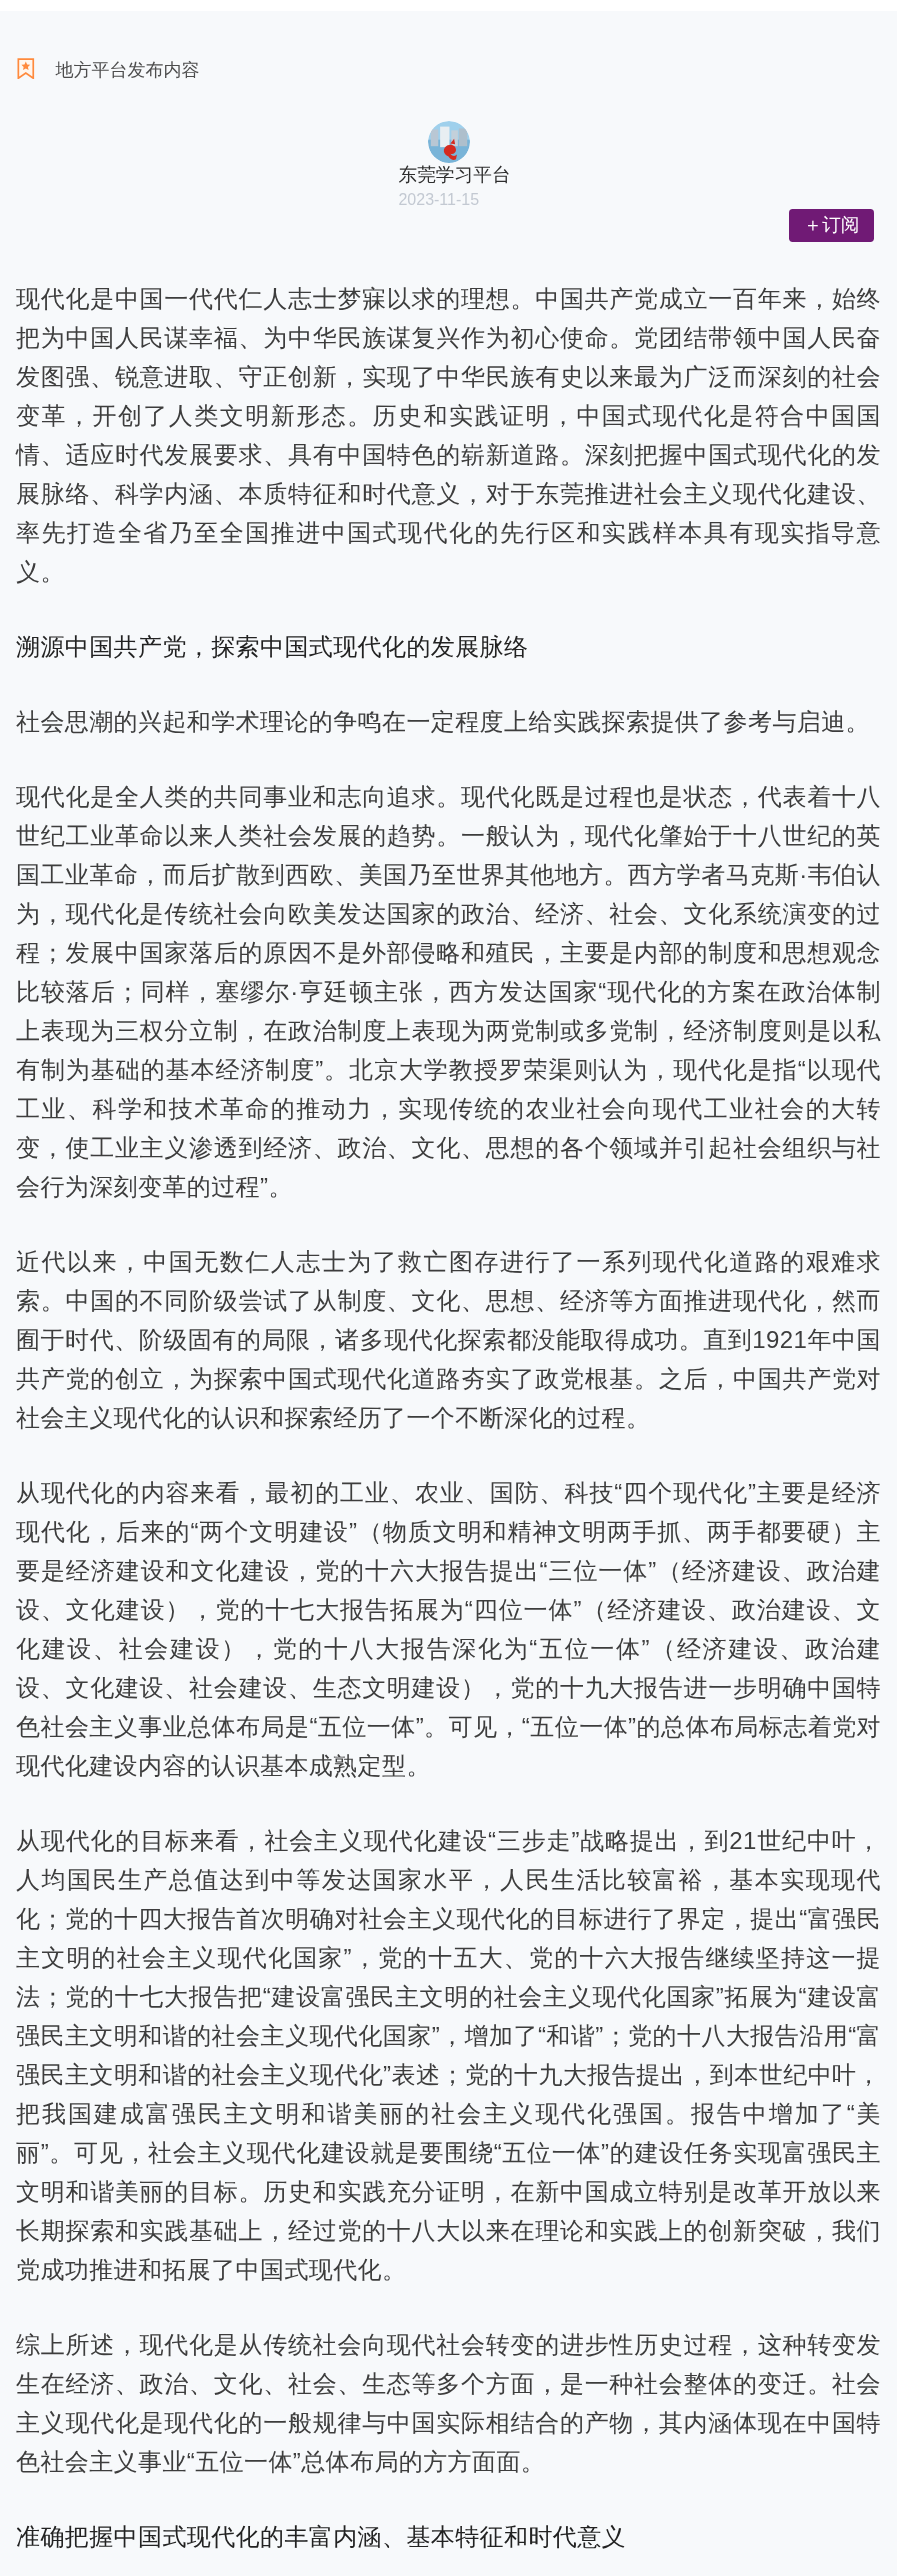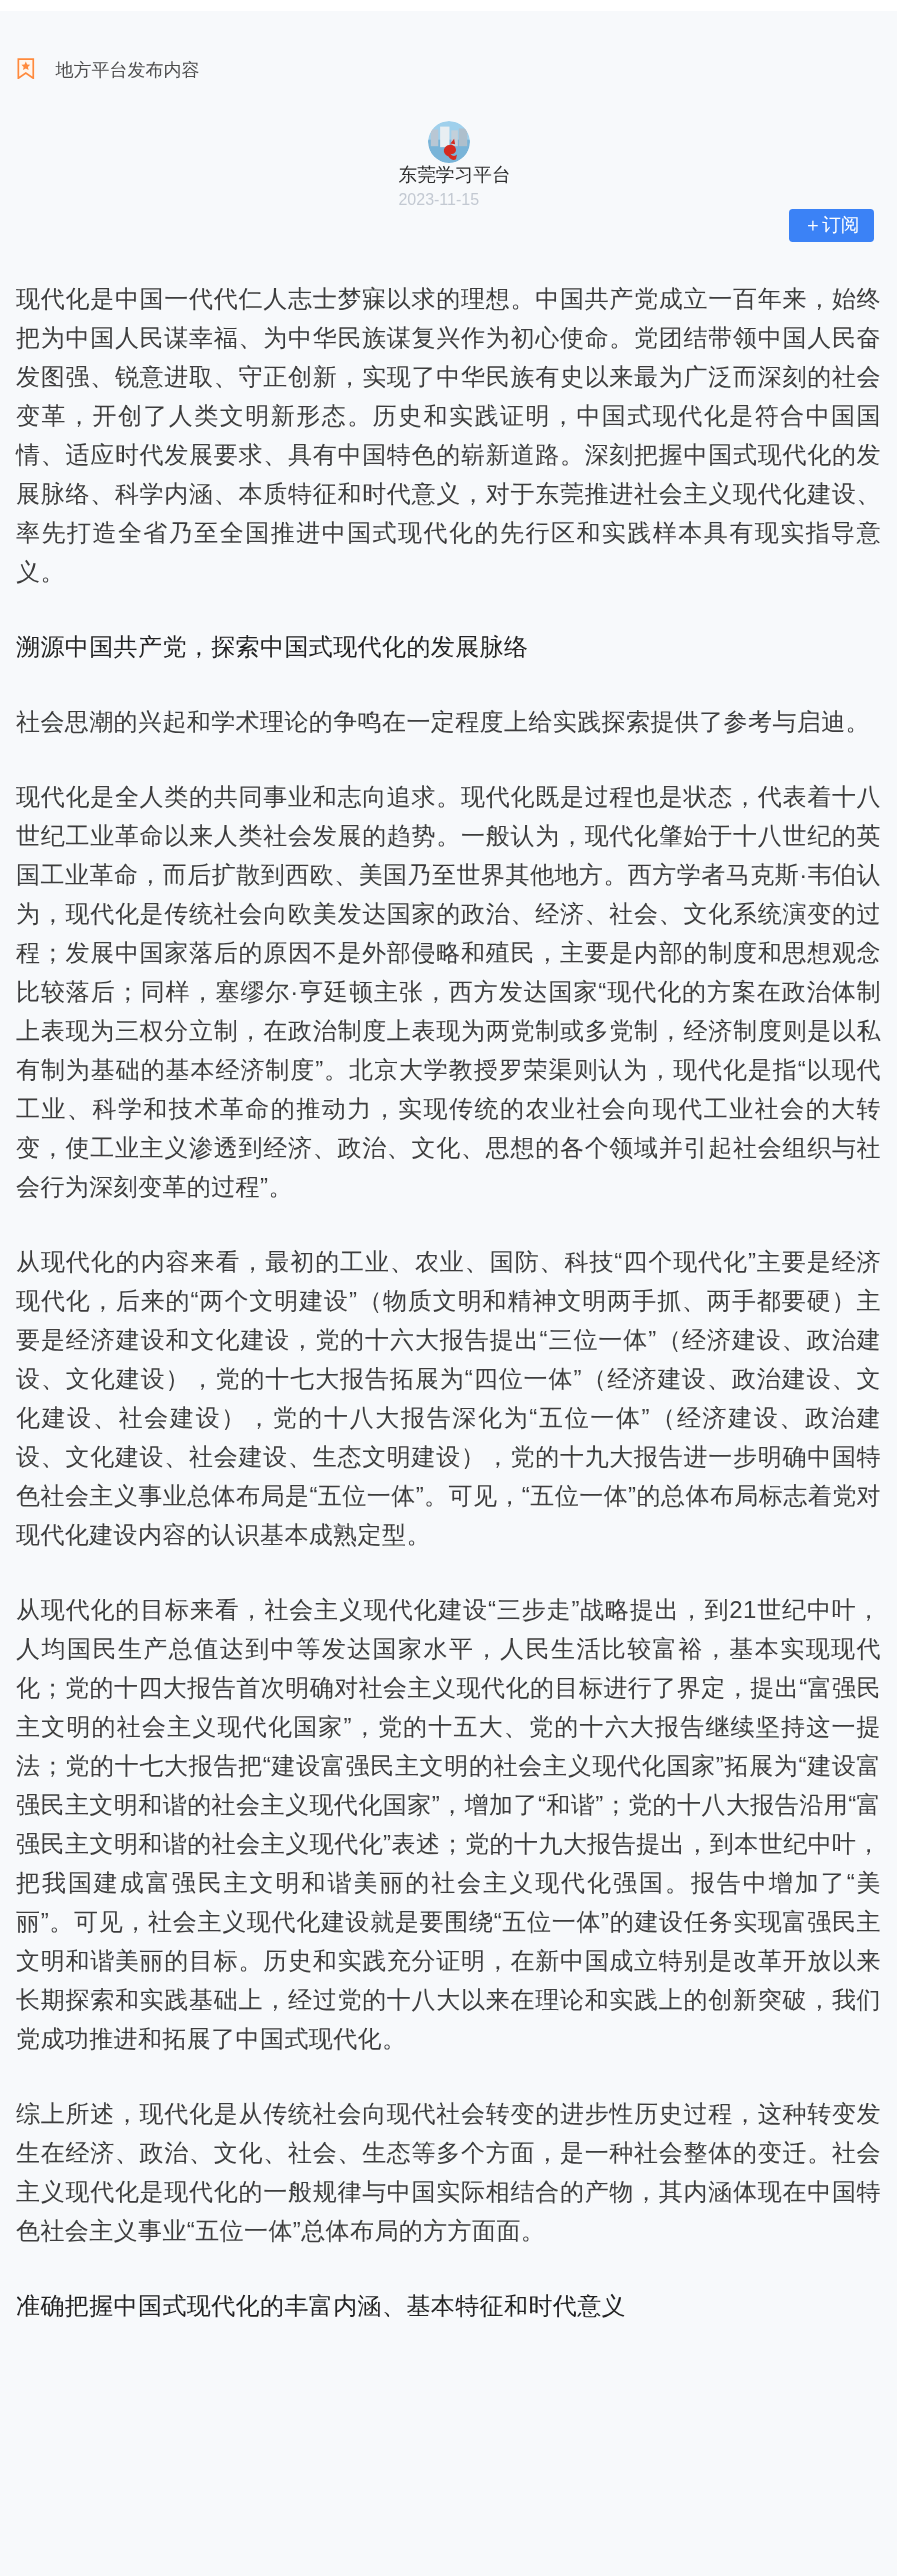--- a/index.html
+++ b/index.html
@@ -134,29 +134,30 @@
           <rect x="33" y="8" width="9" height="19" fill="#aebfcc"></rect>
           <path d="M22 38 c-6 -2 -7 -9 -1 -12 c5 -2 9 1 9 5 c0 3 -3 5 -6 4 c2 3 5 3 7 1 l-1 5 c-3 2 -6 0 -8 -3z" fill="#d42a1f"></path>
           <path d="M24 24 l4 -5 l1 6z" fill="#d42a1f"></path>
         </g>
       </svg>
     </div>
     <div class="author-meta">
       <div class="author-name">东莞学习平台</div>
       <div class="author-date">2023-11-15</div>
     </div>
-    <button class="subscribe" style="background: #3b82f6;">＋订阅</button>
+    <button class="subscribe" style="background: #701a75;">＋订阅</button>
   </div>
 
 
   <div class="article-body">
       <p>现代化是中国一代代仁人志士梦寐以求的理想。中国共产党成立一百年来，始终把为中国人民谋幸福、为中华民族谋复兴作为初心使命。党团结带领中国人民奋发图强、锐意进取、守正创新，实现了中华民族有史以来最为广泛而深刻的社会变革，开创了人类文明新形态。历史和实践证明，中国式现代化是符合中国国情、适应时代发展要求、具有中国特色的崭新道路。深刻把握中国式现代化的发展脉络、科学内涵、本质特征和时代意义，对于东莞推进社会主义现代化建设、率先打造全省乃至全国推进中国式现代化的先行区和实践样本具有现实指导意义。</p>
       <h2>溯源中国共产党，探索中国式现代化的发展脉络</h2>
       <p>社会思潮的兴起和学术理论的争鸣在一定程度上给实践探索提供了参考与启迪。</p>
       <p>现代化是全人类的共同事业和志向追求。现代化既是过程也是状态，代表着十八世纪工业革命以来人类社会发展的趋势。一般认为，现代化肇始于十八世纪的英国工业革命，而后扩散到西欧、美国乃至世界其他地方。西方学者马克斯·韦伯认为，现代化是传统社会向欧美发达国家的政治、经济、社会、文化系统演变的过程；发展中国家落后的原因不是外部侵略和殖民，主要是内部的制度和思想观念比较落后；同样，塞缪尔·亨廷顿主张，西方发达国家“现代化的方案在政治体制上表现为三权分立制，在政治制度上表现为两党制或多党制，经济制度则是以私有制为基础的基本经济制度”。北京大学教授罗荣渠则认为，现代化是指“以现代工业、科学和技术革命的推动力，实现传统的农业社会向现代工业社会的大转变，使工业主义渗透到经济、政治、文化、思想的各个领域并引起社会组织与社会行为深刻变革的过程”。</p>
+      <p>近代以来，中国无数仁人志士为了救亡图存进行了一系列现代化道路的艰难求索。中国的不同阶级尝试了从制度、文化、思想、经济等方面推进现代化，然而囿于时代、阶级固有的局限，诸多现代化探索都没能取得成功。直到1921年中国共产党的创立，为探索中国式现代化道路夯实了政党根基。之后，中国共产党对社会主义现代化的认识和探索经历了一个不断深化的过程。</p>
       <p>从现代化的内容来看，最初的工业、农业、国防、科技“四个现代化”主要是经济现代化，后来的“两个文明建设”（物质文明和精神文明两手抓、两手都要硬）主要是经济建设和文化建设，党的十六大报告提出“三位一体”（经济建设、政治建设、文化建设），党的十七大报告拓展为“四位一体”（经济建设、政治建设、文化建设、社会建设），党的十八大报告深化为“五位一体”（经济建设、政治建设、文化建设、社会建设、生态文明建设），党的十九大报告进一步明确中国特色社会主义事业总体布局是“五位一体”。可见，“五位一体”的总体布局标志着党对现代化建设内容的认识基本成熟定型。</p>
       <p>从现代化的目标来看，社会主义现代化建设“三步走”战略提出，到21世纪中叶，人均国民生产总值达到中等发达国家水平，人民生活比较富裕，基本实现现代化；党的十四大报告首次明确对社会主义现代化的目标进行了界定，提出“富强民主文明的社会主义现代化国家”，党的十五大、党的十六大报告继续坚持这一提法；党的十七大报告把“建设富强民主文明的社会主义现代化国家”拓展为“建设富强民主文明和谐的社会主义现代化国家”，增加了“和谐”；党的十八大报告沿用“富强民主文明和谐的社会主义现代化”表述；党的十九大报告提出，到本世纪中叶，把我国建成富强民主文明和谐美丽的社会主义现代化强国。报告中增加了“美丽”。可见，社会主义现代化建设就是要围绕“五位一体”的建设任务实现富强民主文明和谐美丽的目标。历史和实践充分证明，在新中国成立特别是改革开放以来长期探索和实践基础上，经过党的十八大以来在理论和实践上的创新突破，我们党成功推进和拓展了中国式现代化。</p>
       <p>综上所述，现代化是从传统社会向现代社会转变的进步性历史过程，这种转变发生在经济、政治、文化、社会、生态等多个方面，是一种社会整体的变迁。社会主义现代化是现代化的一般规律与中国实际相结合的产物，其内涵体现在中国特色社会主义事业“五位一体”总体布局的方方面面。</p>
       <h2>准确把握中国式现代化的丰富内涵、基本特征和时代意义</h2>
     </div>
 
 </div>
 
 
 </body></html>

